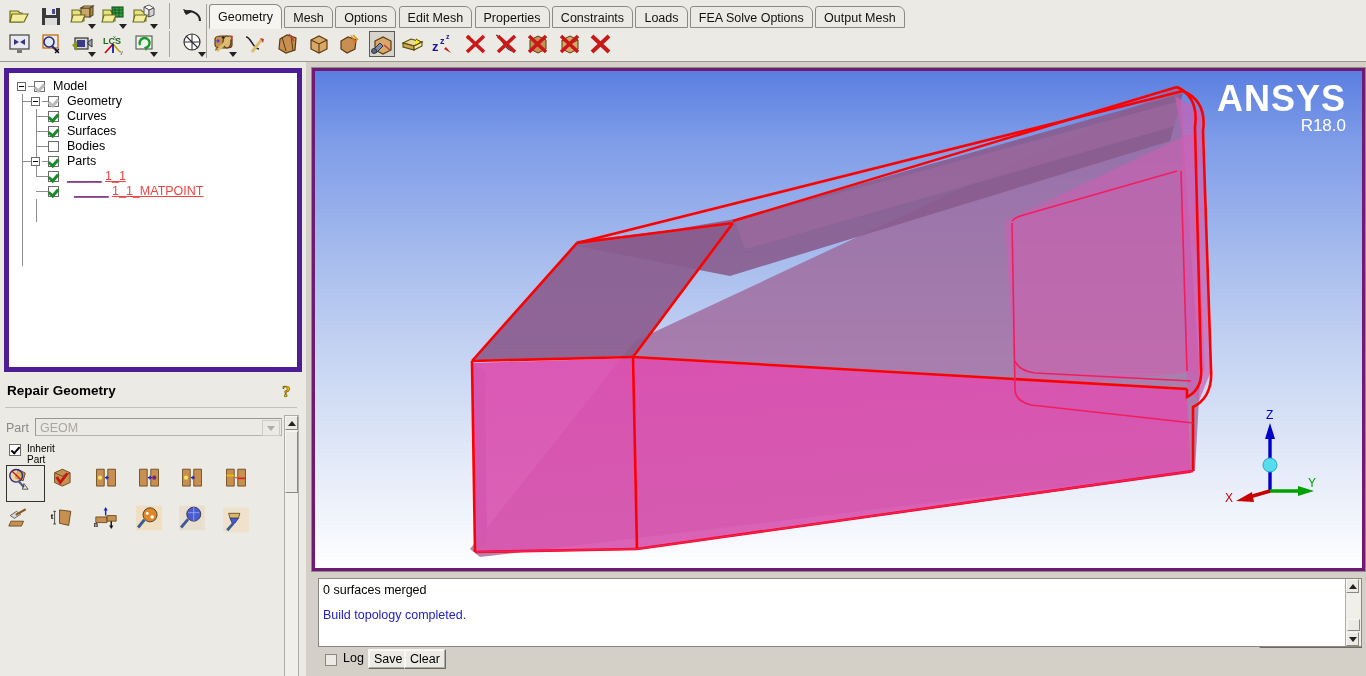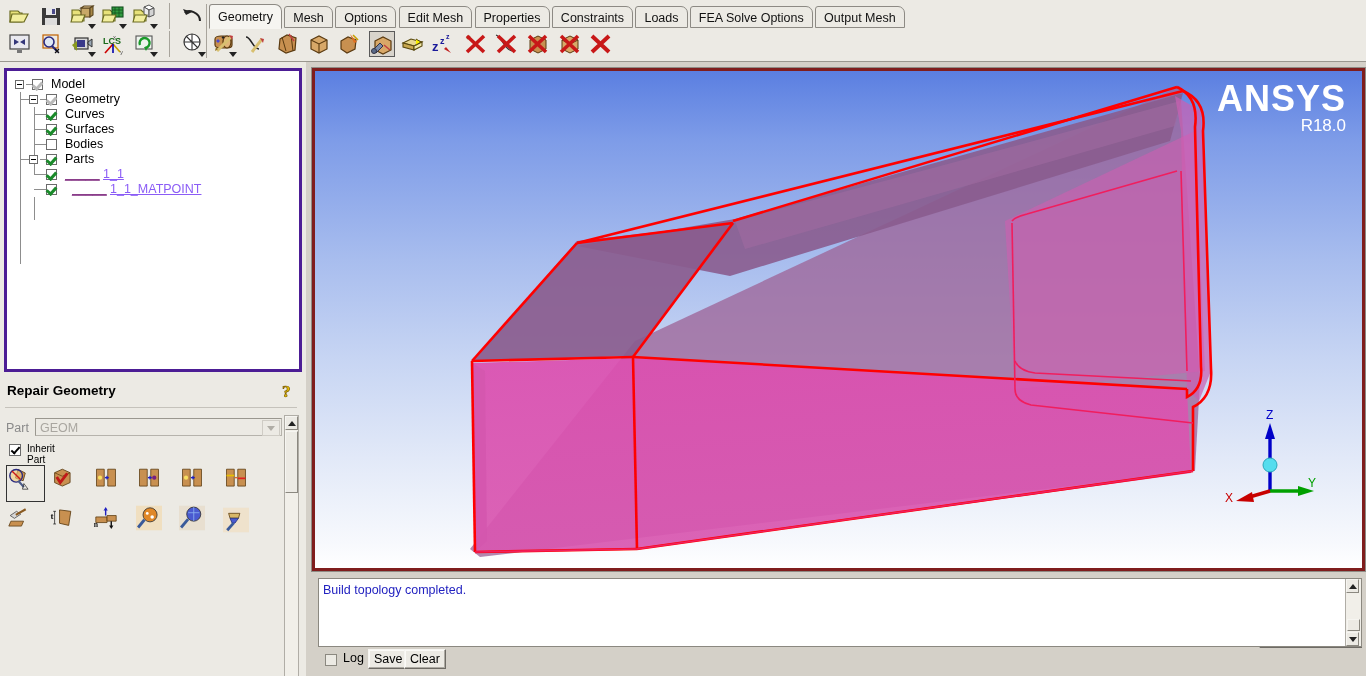--- a/index.html
+++ b/index.html
@@ -65,21 +65,21 @@
     top: -1px; z-index: 3;
   }
 
   
   #left {
     position: absolute; left: 0; top: 62px; width: 306px; height: 614px;
     background: #eceae4; box-sizing: border-box;
   }
   #tree-box {
     position: absolute; left: 4px; top: 6px; width: 298px; height: 304px;
-    background: #fff; border: 3px solid #4c1d95; box-sizing: border-box;
+    background: #fff; border: 5px solid #4c1d95; box-sizing: border-box;
     overflow: hidden;
   }
   .tr { position: relative; height: 15px; line-height: 15px; font-size: 12px;
         white-space: nowrap; }
   .tr .lbl { position: absolute; top: 0; font-size: 12.5px; }
   .plus {
     position: absolute; width: 9px; height: 9px; top: 3px;
     border: 1px solid #6b6b6b; background: #fff; box-sizing: border-box;
   }
   .plus:before {
@@ -92,21 +92,21 @@
     position: absolute; width: 11px; height: 11px; top: 2px;
     border: 1px solid #6b6b6b; background: #fff; box-sizing: border-box;
   }
   .cbx.chk:after {
     content: ""; position: absolute; left: 1px; top: 0px;
     width: 4px; height: 7px; border: solid #1a8a2a;
     border-width: 0 3px 3px 0; transform: rotate(42deg);
   }
   .cbx.gray:after { border-color: #b9b9b9; }
   .part-pre { color: #8a3d8a; text-decoration: underline; }
-  .part-nm  { color: #8b5cf6; text-decoration: underline; }
+  .part-nm  { color: #ef4444; text-decoration: underline; }
 
   
   #panel-hdr {
     position: absolute; left: 0; top: 318px; width: 306px; height: 26px;
   }
   #panel-title {
     position: absolute; left: 7px; top: 3px; font-size: 13.5px;
     font-weight: bold; color: #000;
   }
   #help-icon { position: absolute; left: 278px; top: 0px; }
@@ -178,21 +178,21 @@
     border-right-color: #8b8880; border-bottom-color: #8b8880;
     box-sizing: border-box;
   }
 
   
   #btn-row { position: absolute; left: 0; top: 652px; width: 306px; }
 
   
   #vp-wrap {
     position: absolute; left: 311px; top: 67px; width: 1055px; height: 505px;
-    box-sizing: border-box; background: #7f1d1d;
+    box-sizing: border-box; background: #701a75;
     border: 1px solid #8f8c85;
   }
   #viewport {
     position: absolute; left: 3px; top: 3px; width: 1047px; height: 497px;
     overflow: hidden;
     background: linear-gradient(to bottom, #5b7fe1 0%, #7e9ce8 14%,
                 #a8bdee 38%, #c7d5f3 58%, #e2e9f8 78%, #f7f9fd 95%, #ffffff 100%);
   }
   #ansys-logo {
     position: absolute; right: 16px; top: 10px; text-align: right;
@@ -781,20 +781,21 @@
         </svg>
       </div>
     </div>
 
     <span id="watermark">https://blog.csdn.net/wei</span>
     <span id="units-badge">Units: millimeters</span>
   </div>
 
   <div id="msg-wrap">
     <div id="msg-area">
+      <div class="msg blk">0 surfaces merged</div>
       <div class="msg blu">Build topology completed.</div>
     </div>
     <div id="msg-scroll">
       <span class="sb-arrow up"></span>
       <span id="msg-thumb"></span>
       <span class="sb-arrow down"></span>
     </div>
   </div>
 
   <div id="bottom-bar">

